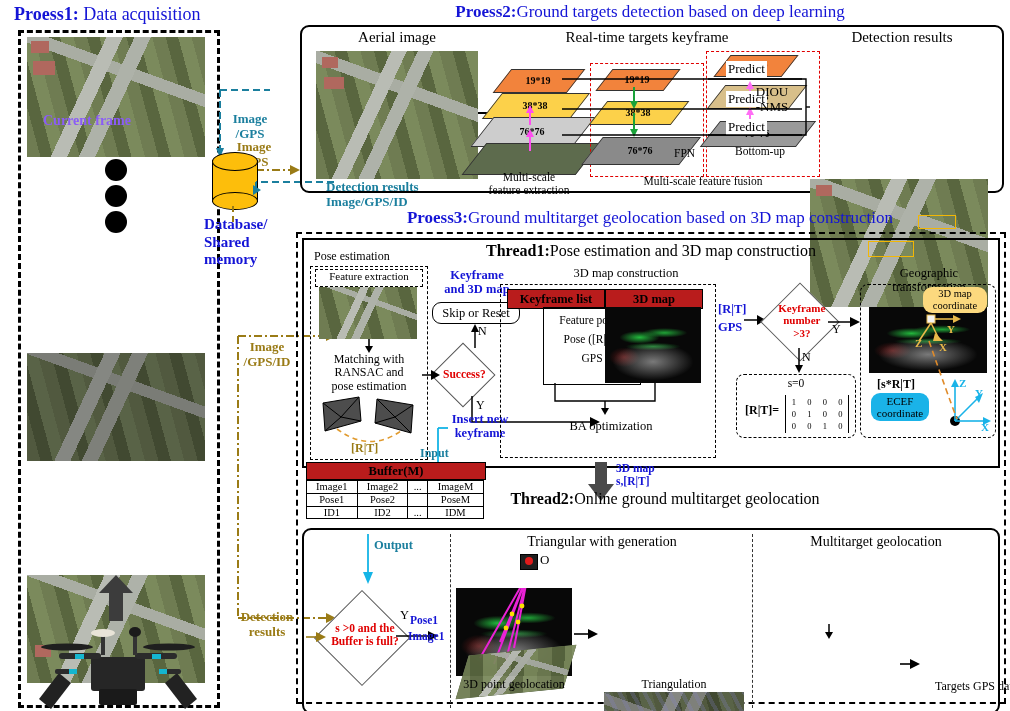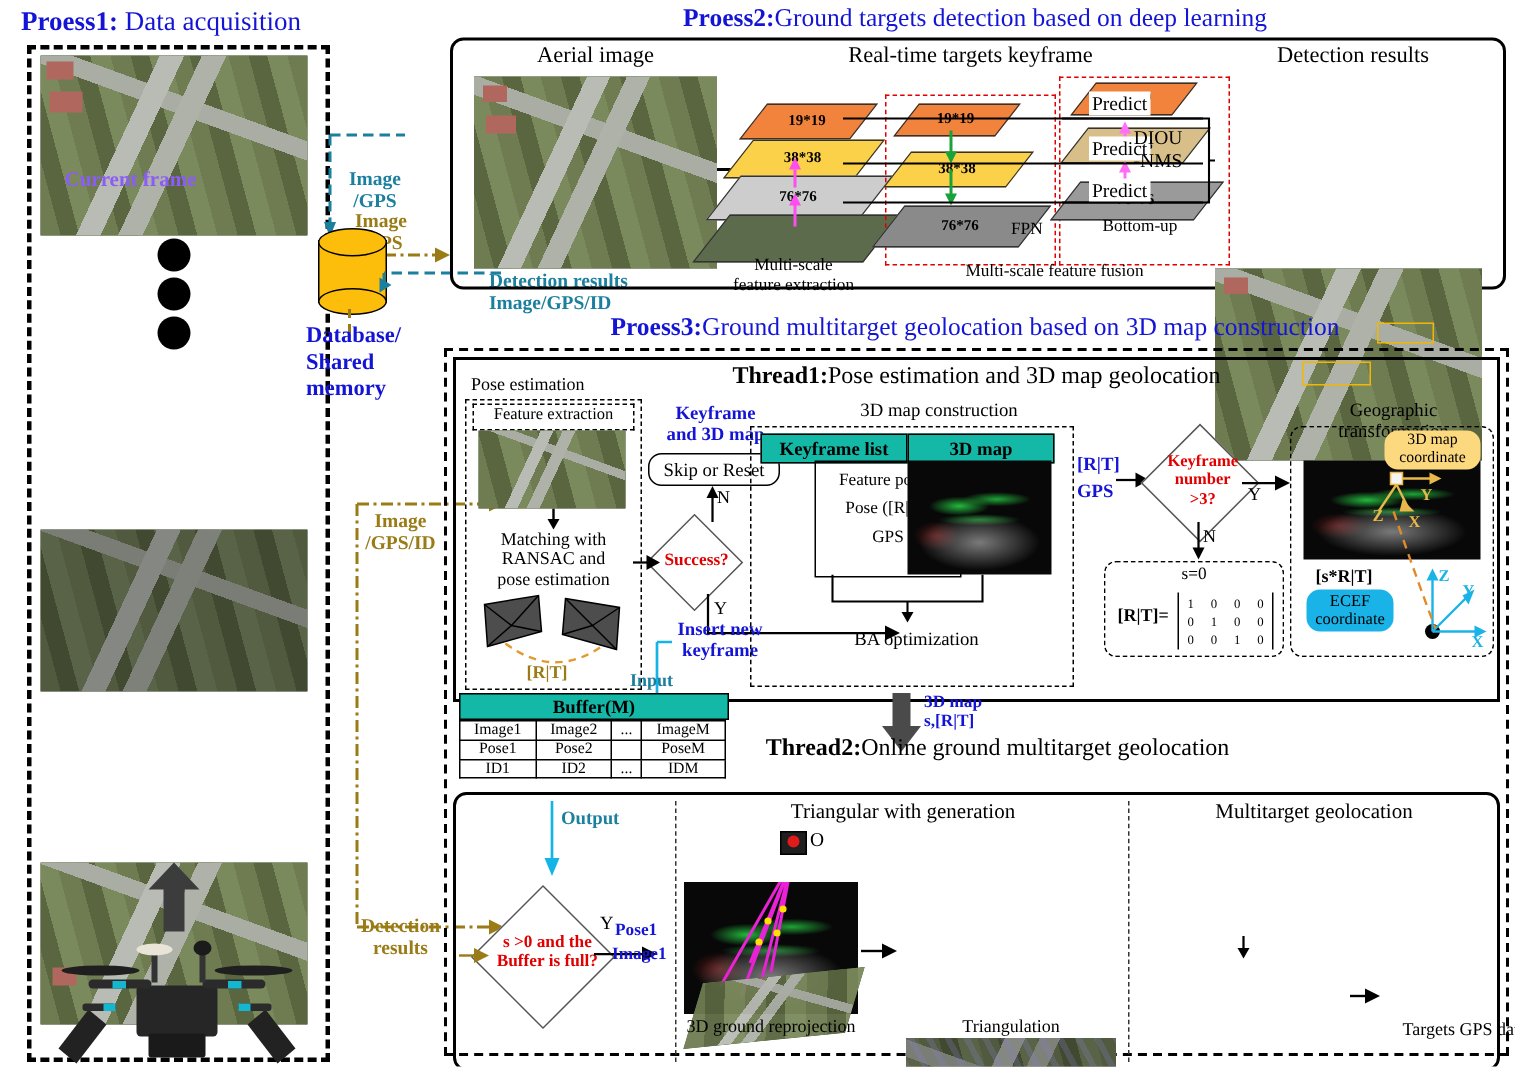--- a/index.html
+++ b/index.html
@@ -29,21 +29,21 @@
   .photo.dk::before{filter:brightness(.72) saturate(.85);}
   .photo .roof{position:absolute;background:#b0685e;}
   .pcloud{background:#080808;position:relative;overflow:hidden;}
   .pcloud::before{content:"";position:absolute;inset:0;
     background:
       radial-gradient(ellipse 60% 35% at 50% 72%,rgba(215,215,215,.55),transparent 70%),
       radial-gradient(ellipse 30% 12% at 36% 40%,rgba(40,215,70,.85),transparent 70%),
       radial-gradient(ellipse 34% 9% at 62% 34%,rgba(40,215,70,.75),transparent 70%),
       radial-gradient(ellipse 40% 7% at 50% 52%,rgba(40,200,70,.6),transparent 72%),
       radial-gradient(ellipse 22% 18% at 20% 66%,rgba(170,40,40,.5),transparent 72%);}
-  .hdrbar{background:#14b8a6;border:1.5px solid #000;font-weight:bold;font-size:12.5px;}
+  .hdrbar{background:#b91c1c;border:1.5px solid #000;font-weight:bold;font-size:12.5px;}
   .dia{transform:rotate(45deg);border:1.6px solid #555;background:#fff;}
   .dia>div{transform:rotate(-45deg);}
   .pll{position:absolute;}
   .pll i{display:block;width:100%;height:100%;border:1.3px solid #333;
          transform:skewX(-38deg);font-style:normal;}
   .pll span{position:absolute;inset:0;display:flex;align-items:center;justify-content:center;
             font-size:10px;font-weight:bold;}
   table.buf{border-collapse:collapse;font-size:10.5px;text-align:center;}
   table.buf td{border:1.4px solid #000;padding:0 3px;line-height:1.12;}
 </style>
@@ -250,21 +250,21 @@
 <div class="abs ttl ctr" style="left:300px;top:208px;width:700px;font-size:17px;">
   <span>Proess3:</span>
     <span class="t2"> Ground multitarget geolocation based on 3D map construction</span>
 </div>
 
 <div class="abs dash-thin" style="left:296px;top:232px;width:706px;height:468px;"></div>
 
 <div class="abs solid" style="left:302px;top:238px;width:694px;height:226px;">
   <div class="abs ttl ctr" style="left:0;top:2px;width:694px;font-size:16px;">
     <span style="color:#000;">Thread1:</span>
-      <span class="t2" style="color:#000;"> Pose estimation and 3D map geolocation</span>
+      <span class="t2" style="color:#000;"> Pose estimation and 3D map construction</span>
   </div>
 
   <div class="abs dash-thin" style="left:6px;top:26px;width:116px;height:192px;border-width:1.6px;">
     <div class="abs" style="left:3px;top:-18px;font-size:12px;">Pose estimation</div>
     <div class="abs" style="left:4px;top:2px;width:106px;height:16px;border:1.3px dashed #000;font-size:11px;text-align:center;">Feature extraction</div>
     <div class="abs photo" style="left:8px;top:20px;width:98px;height:52px;"></div>
     <svg class="abs" style="left:52px;top:72px;" width="12" height="14">
         <path d="M6 0 L6 8" stroke="#000" stroke-width="1.6"></path>
         <path d="M2 7 L10 7 L6 14 Z" fill="#000"></path>
       </svg>
@@ -486,21 +486,21 @@
   <div class="abs pcloud" style="left:152px;top:58px;width:116px;height:88px;">
     <svg class="abs" style="left:0;top:0;" width="116" height="88">
       <path d="M72 -14 L24 70 M72 -14 L38 76 M72 -14 L50 72 M72 -14 L58 60 M72 -14 L44 54" stroke="#ea22d6" stroke-width="2" fill="none"></path>
       <circle cx="56" cy="26" r="2.4" fill="#ffe000"></circle>
         <circle cx="62" cy="34" r="2.4" fill="#ffe000"></circle>
       <circle cx="50" cy="40" r="2.4" fill="#ffe000"></circle>
         <circle cx="66" cy="18" r="2.4" fill="#ffe000"></circle>
     </svg>
   </div>
   <div class="abs photo" style="left:160px;top:32px;width:104px;height:44px;transform:skewX(-22deg) rotate(-6deg);opacity:.95;"></div>
-  <div class="abs lbl" style="left:146px;top:148px;width:128px;font-size:12px;">3D ground reprojection</div>
+  <div class="abs lbl" style="left:146px;top:148px;width:128px;font-size:12px;">3D point geolocation</div>
   <svg class="abs" style="left:270px;top:96px;" width="28" height="16">
       <path d="M0 8 L16 8" stroke="#000" stroke-width="1.6"></path>
       <path d="M14 3 L24 8 L14 13 Z" fill="#000"></path>
     </svg>
   <div class="abs photo dk" style="left:300px;top:30px;width:140px;height:116px;">
     <div class="abs" style="inset:0;background:repeating-linear-gradient(62deg,rgba(130,130,200,.25) 0 4px,transparent 4px 11px);"></div>
   </div>
   <div class="abs lbl" style="left:300px;top:148px;width:140px;font-size:12px;">Triangulation</div>
 
   <div class="abs lbl" style="left:452px;top:4px;width:240px;font-size:14px;">Multitarget geolocation</div>

